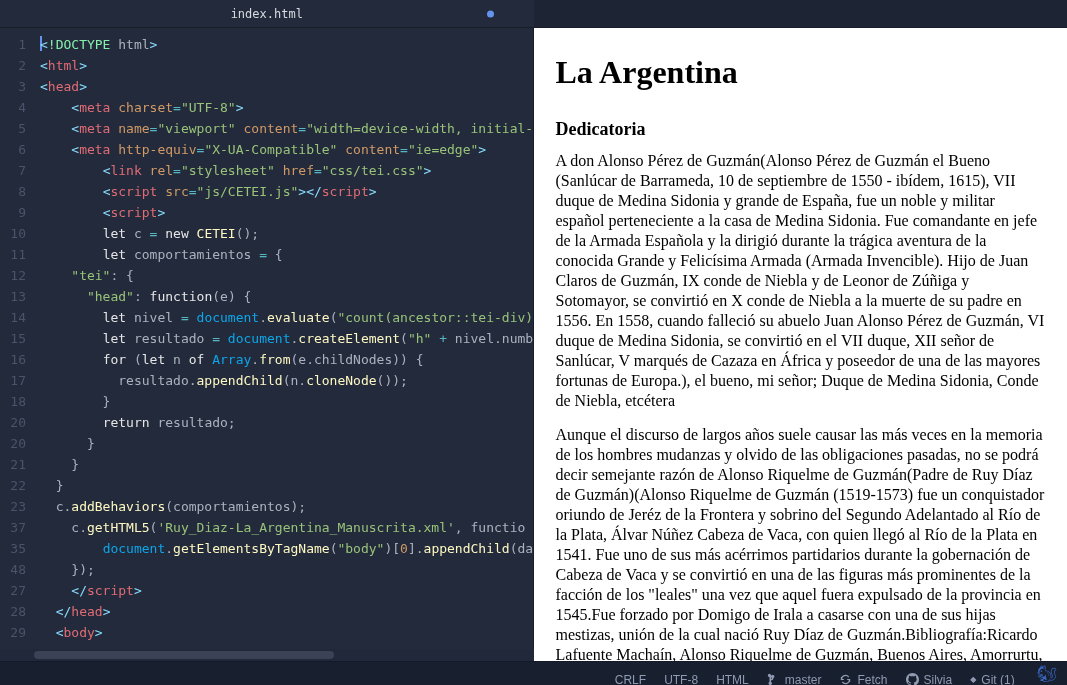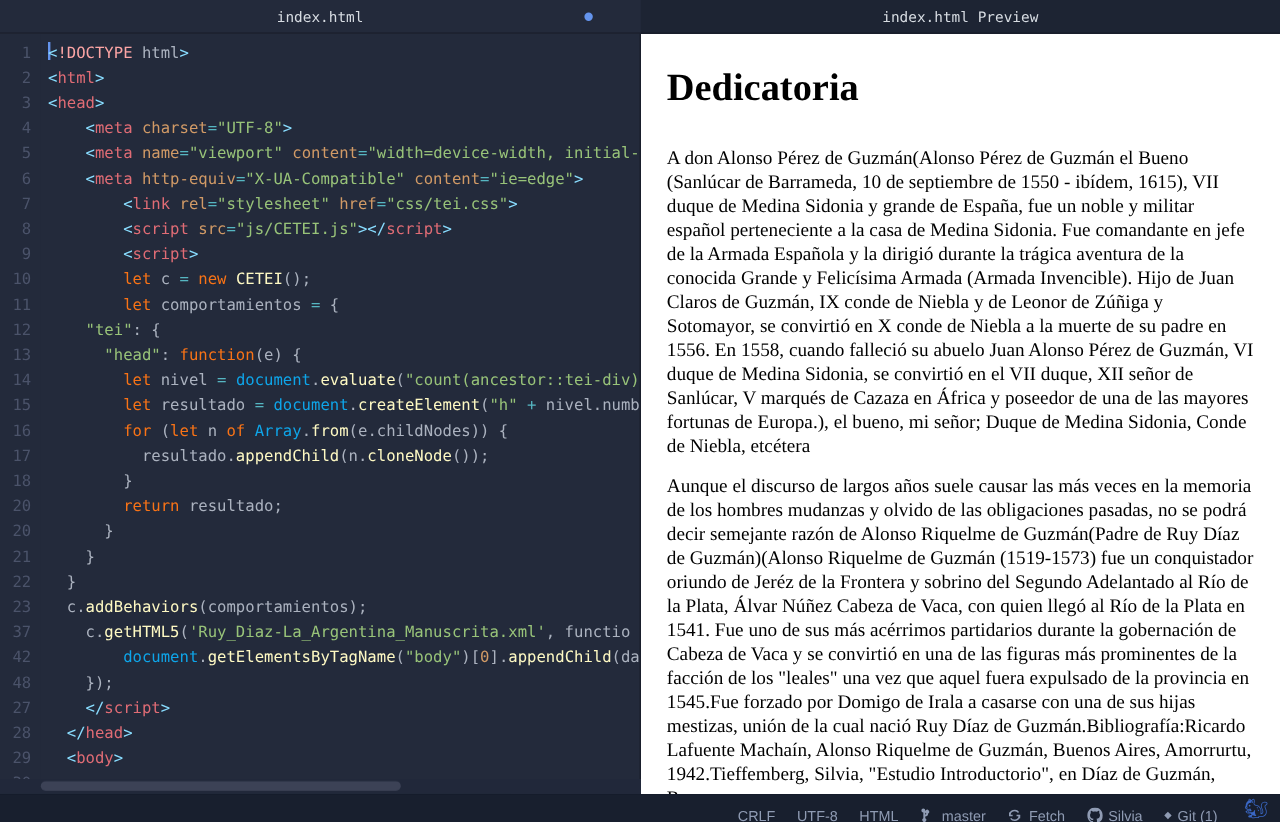--- a/index.html
+++ b/index.html
@@ -70,42 +70,42 @@
     height: 15px;
     background: #6494ed;
     vertical-align: -2px;
     margin-right: -2px;
   }
   
   .pun { color: #89ddff; }   
   .tg  { color: #e06c75; }   
   .at  { color: #d19a66; }   
   .st  { color: #98c379; }   
-  .kw  { color: #f97316; }   
+  .kw  { color: #e5e5e5; }   
   .fn  { color: #fef9c3; }   
   .num { color: #d19a66; }
   .op  { color: #56b6c2; }
   .pl  { color: #abb2bf; }
   .obj { color: #0ea5e9; }
-  .doct{ color: #fca5a5; }
+  .doct{ color: #86efac; }
   .doctn{ color: #abb2bf; }
 
   .preview-pane {
     width: 50%;
     background: #ffffff;
     color: #000;
     font-family: "Times New Roman", Times, serif;
     overflow-y: scroll;
     padding: 24px 22px;
     font-size: 16px;
     line-height: 1.25;
     position: relative;
   }
   .preview-pane h1 { font-size: 32px; font-weight: bold; margin-bottom: 26px; }
-  .preview-pane h2 { font-size: 32px; font-weight: bold; margin-bottom: 30px; }
+  .preview-pane h2 { font-size: 18px; font-weight: bold; margin-bottom: 10px; }
   .preview-pane p { margin-bottom: 14px; }
   .preview-pane::-webkit-scrollbar { width: 14px; }
   .preview-pane::-webkit-scrollbar-track { background: #f0f0f0; }
   .preview-pane::-webkit-scrollbar-thumb { background: #c9c9c9; }
 
   .editor-hscroll {
     position: absolute;
     left: 0; bottom: 24px;
     height: 12px;
     width: 50%;
@@ -137,23 +137,20 @@
   .squirrel { color: #3a67c4; font-size: 16px; margin-left: 4px; }
 </style>
 </head>
 <body>
 
 <div class="app">
   <div class="tabs">
     <div class="tab active">
       <span>index.html</span>
       <span class="dot"></span>
-    </div>
-    <div class="tab">
-      <span>index.html Preview</span>
     </div>
   </div>
 
   <div class="panes">
     <div class="editor-pane">
       <div class="gutter" id="gutter">
           <div>1</div>
           <div>2</div>
           <div>3</div>
           <div>4</div>
@@ -170,31 +167,32 @@
           <div>15</div>
           <div>16</div>
           <div>17</div>
           <div>18</div>
           <div>20</div>
           <div>20</div>
           <div>21</div>
           <div>22</div>
           <div>23</div>
           <div>37</div>
-          <div>42</div>
+          <div>35</div>
           <div>48</div>
           <div>27</div>
           <div>28</div>
           <div>29</div>
           <div>30</div>
         </div>
       <div class="code" id="code"><div class="line"><span class="cursor"></span><span class="pun">&lt;</span><span class="doct">!DOCTYPE </span><span class="doctn">html</span><span class="pun">&gt;</span></div><div class="line"><span class="pun">&lt;</span><span class="tg">html</span><span class="pun">&gt;</span></div><div class="line"><span class="pun">&lt;</span><span class="tg">head</span><span class="pun">&gt;</span></div><div class="line"><span class="pl">    </span><span class="pun">&lt;</span><span class="tg">meta</span><span class="pl"> </span><span class="at">charset</span><span class="op">=</span><span class="st">"UTF-8"</span><span class="pun">&gt;</span></div><div class="line"><span class="pl">    </span><span class="pun">&lt;</span><span class="tg">meta</span><span class="pl"> </span><span class="at">name</span><span class="op">=</span><span class="st">"viewport"</span><span class="pl"> </span><span class="at">content</span><span class="op">=</span><span class="st">"width=device-width, initial-s</span></div><div class="line"><span class="pl">    </span><span class="pun">&lt;</span><span class="tg">meta</span><span class="pl"> </span><span class="at">http-equiv</span><span class="op">=</span><span class="st">"X-UA-Compatible"</span><span class="pl"> </span><span class="at">content</span><span class="op">=</span><span class="st">"ie=edge"</span><span class="pun">&gt;</span></div><div class="line"><span class="pl">        </span><span class="pun">&lt;</span><span class="tg">link</span><span class="pl"> </span><span class="at">rel</span><span class="op">=</span><span class="st">"stylesheet"</span><span class="pl"> </span><span class="at">href</span><span class="op">=</span><span class="st">"css/tei.css"</span><span class="pun">&gt;</span></div><div class="line"><span class="pl">        </span><span class="pun">&lt;</span><span class="tg">script</span><span class="pl"> </span><span class="at">src</span><span class="op">=</span><span class="st">"js/CETEI.js"</span><span class="pun">&gt;&lt;/</span><span class="tg">script</span><span class="pun">&gt;</span></div><div class="line"><span class="pl">        </span><span class="pun">&lt;</span><span class="tg">script</span><span class="pun">&gt;</span></div><div class="line"><span class="pl">        </span><span class="kw">let</span><span class="pl"> c </span><span class="op">=</span><span class="pl"> </span><span class="kw">new</span><span class="pl"> </span><span class="fn">CETEI</span><span class="pl">();</span></div><div class="line"><span class="pl">        </span><span class="kw">let</span><span class="pl"> comportamientos </span><span class="op">=</span><span class="pl"> {</span></div><div class="line"><span class="pl">    </span><span class="st">"tei"</span><span class="pl">: {</span></div><div class="line"><span class="pl">      </span><span class="st">"head"</span><span class="pl">: </span><span class="kw">function</span><span class="pl">(</span><span class="pl">e</span><span class="pl">) {</span></div><div class="line"><span class="pl">        </span><span class="kw">let</span><span class="pl"> nivel </span><span class="op">=</span><span class="pl"> </span><span class="obj">document</span><span class="pl">.</span><span class="fn">evaluate</span><span class="pl">(</span><span class="st">"count(ancestor::tei-div)"</span></div><div class="line"><span class="pl">        </span><span class="kw">let</span><span class="pl"> resultado </span><span class="op">=</span><span class="pl"> </span><span class="obj">document</span><span class="pl">.</span><span class="fn">createElement</span><span class="pl">(</span><span class="st">"h"</span><span class="pl"> </span><span class="op">+</span><span class="pl"> nivel.number</span></div><div class="line"><span class="pl">        </span><span class="kw">for</span><span class="pl"> (</span><span class="kw">let</span><span class="pl"> n </span><span class="kw">of</span><span class="pl"> </span><span class="obj">Array</span><span class="pl">.</span><span class="fn">from</span><span class="pl">(e.childNodes)) {</span></div><div class="line"><span class="pl">          resultado.</span><span class="fn">appendChild</span><span class="pl">(n.</span><span class="fn">cloneNode</span><span class="pl">());</span></div><div class="line"><span class="pl">        }</span></div><div class="line"><span class="pl">        </span><span class="kw">return</span><span class="pl"> resultado;</span></div><div class="line"><span class="pl">      }</span></div><div class="line"><span class="pl">    }</span></div><div class="line"><span class="pl">  }</span></div><div class="line"><span class="pl">  c.</span><span class="fn">addBehaviors</span><span class="pl">(comportamientos);</span></div><div class="line"><span class="pl">    c.</span><span class="fn">getHTML5</span><span class="pl">(</span><span class="st">'Ruy_Diaz-La_Argentina_Manuscrita.xml'</span><span class="pl">, functio</span></div><div class="line"><span class="pl">        </span><span class="obj">document</span><span class="pl">.</span><span class="fn">getElementsByTagName</span><span class="pl">(</span><span class="st">"body"</span><span class="pl">)[</span><span class="num">0</span><span class="pl">].</span><span class="fn">appendChild</span><span class="pl">(dat</span></div><div class="line"><span class="pl">    });</span></div><div class="line"><span class="pl">    </span><span class="pun">&lt;/</span><span class="tg">script</span><span class="pun">&gt;</span></div><div class="line"><span class="pl">  </span><span class="pun">&lt;/</span><span class="tg">head</span><span class="pun">&gt;</span></div><div class="line"><span class="pl">  </span><span class="pun">&lt;</span><span class="tg">body</span><span class="pun">&gt;</span></div><div class="line"><span class="pl"></span></div></div>
     </div>
 
     <div class="preview-pane">
+      <h1>La Argentina</h1>
       <h2>Dedicatoria</h2>
       <p>A don Alonso Pérez de Guzmán(Alonso Pérez de Guzmán el Bueno (Sanlúcar de Barrameda, 10 de septiembre de 1550 - ibídem, 1615), VII duque de Medina Sidonia y grande de España, fue un noble y militar español perteneciente a la casa de Medina Sidonia. Fue comandante en jefe de la Armada Española y la dirigió durante la trágica aventura de la conocida Grande y Felicísima Armada (Armada Invencible). Hijo de Juan Claros de Guzmán, IX conde de Niebla y de Leonor de Zúñiga y Sotomayor, se convirtió en X conde de Niebla a la muerte de su padre en 1556. En 1558, cuando falleció su abuelo Juan Alonso Pérez de Guzmán, VI duque de Medina Sidonia, se convirtió en el VII duque, XII señor de Sanlúcar, V marqués de Cazaza en África y poseedor de una de las mayores fortunas de Europa.), el bueno, mi señor; Duque de Medina Sidonia, Conde de Niebla, etcétera</p>
       <p>Aunque el discurso de largos años suele causar las más veces en la memoria de los hombres mudanzas y olvido de las obligaciones pasadas, no se podrá decir semejante razón de Alonso Riquelme de Guzmán(Padre de Ruy Díaz de Guzmán)(Alonso Riquelme de Guzmán (1519-1573) fue un conquistador oriundo de Jeréz de la Frontera y sobrino del Segundo Adelantado al Río de la Plata, Álvar Núñez Cabeza de Vaca, con quien llegó al Río de la Plata en 1541. Fue uno de sus más acérrimos partidarios durante la gobernación de Cabeza de Vaca y se convirtió en una de las figuras más prominentes de la facción de los "leales" una vez que aquel fuera expulsado de la provincia en 1545.Fue forzado por Domigo de Irala a casarse con una de sus hijas mestizas, unión de la cual nació Ruy Díaz de Guzmán.Bibliografía:Ricardo Lafuente Machaín, Alonso Riquelme de Guzmán, Buenos Aires, Amorrurtu, 1942.Tieffemberg, Silvia, "Estudio Introductorio", en Díaz de Guzmán, Ruy,</p>
     </div>
   </div>
 
   <div class="editor-hscroll">
     <div class="thumb"></div>
   </div>
 

